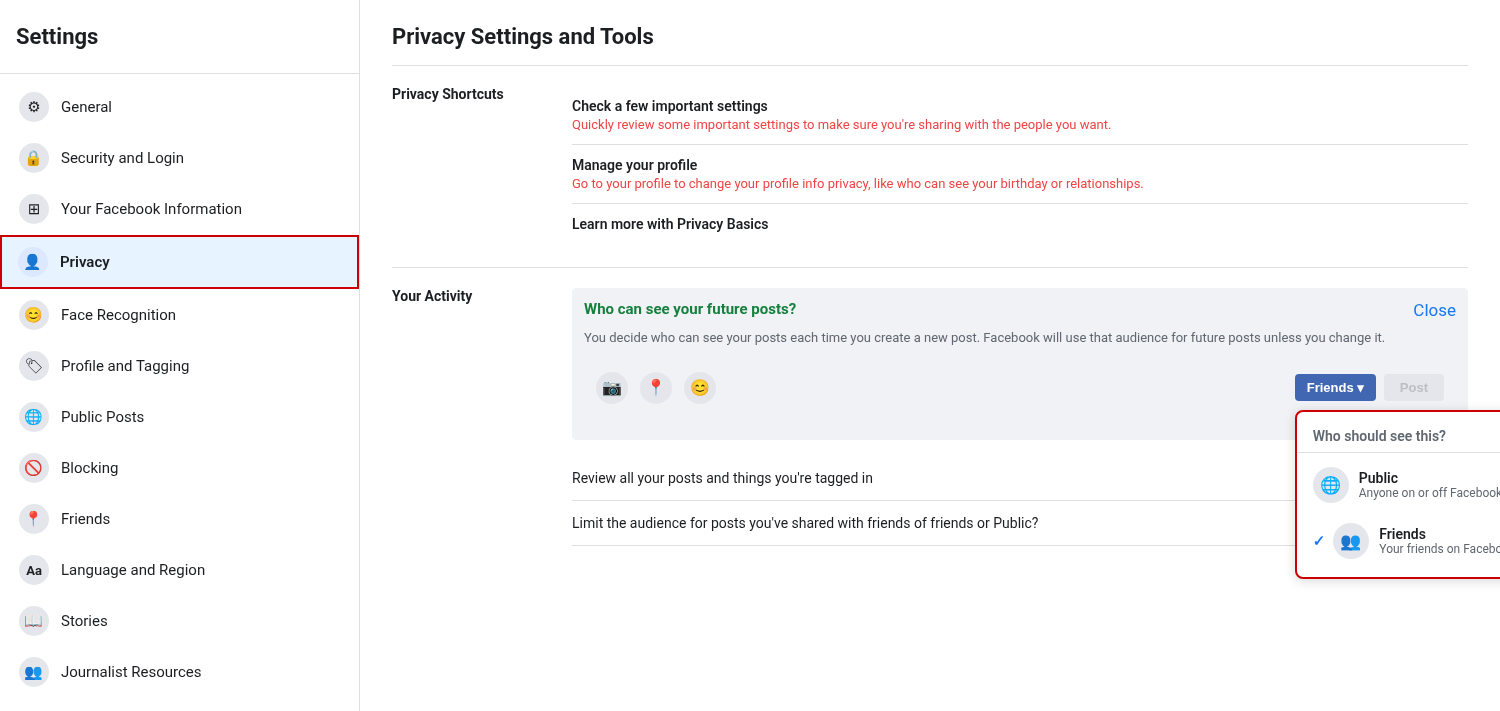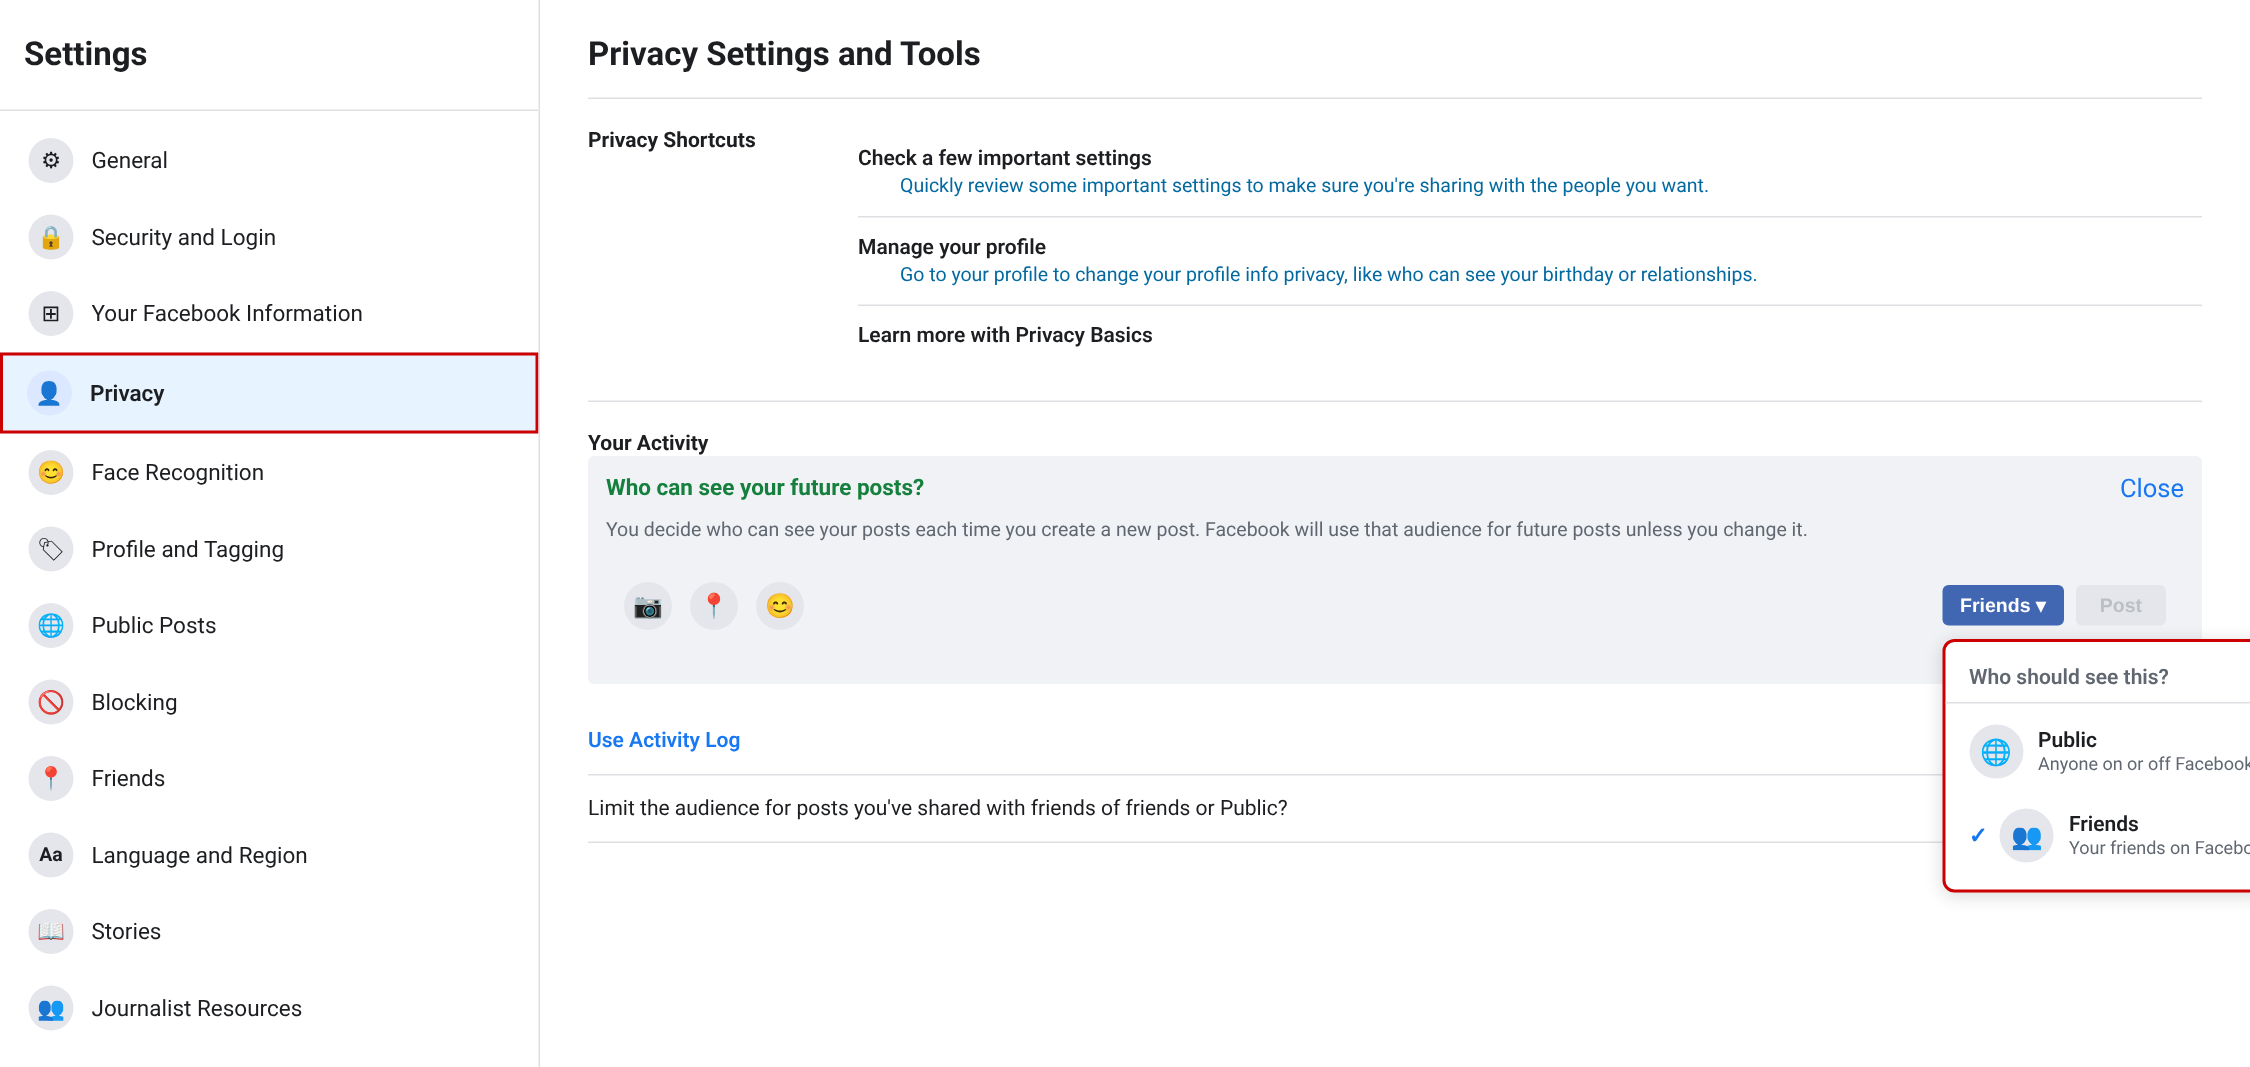--- a/index.html
+++ b/index.html
@@ -89,29 +89,27 @@
     }
     .shortcut-item:last-child { border-bottom: none; }
     .shortcut-title {
       font-size: 14px;
       font-weight: 600;
       color: #1c1e21;
       margin-bottom: 3px;
     }
     .shortcut-desc {
       font-size: 13px;
-      color: #0369a1;
-      margin-left: 28px;
+      color: #ef4444;
     }
 
     
     .activity-section {
       display: flex;
       padding: 20px 0;
-      flex-direction: column;
     }
     .activity-label {
       width: 180px;
       min-width: 180px;
       font-weight: 700;
       font-size: 14px;
       color: #1c1e21;
       padding-right: 24px;
     }
     .activity-content { flex: 1; }
@@ -389,20 +387,21 @@
                   </div>
                 </div>
               </div>
             </div>
             <button class="post-btn">Post</button>
           </div>
         </div>
       </div>
 
       <div class="activity-row">
+        <div class="activity-row-text">Review all your posts and things you're tagged in</div>
         <div class="activity-row-link">Use Activity Log</div>
       </div>
       <div class="activity-row">
         <div class="activity-row-text">Limit the audience for posts you've shared with friends of friends or Public?</div>
         <div class="activity-row-link">Limit Past Posts</div>
       </div>
     </div>
   </div>
 </div>
 

